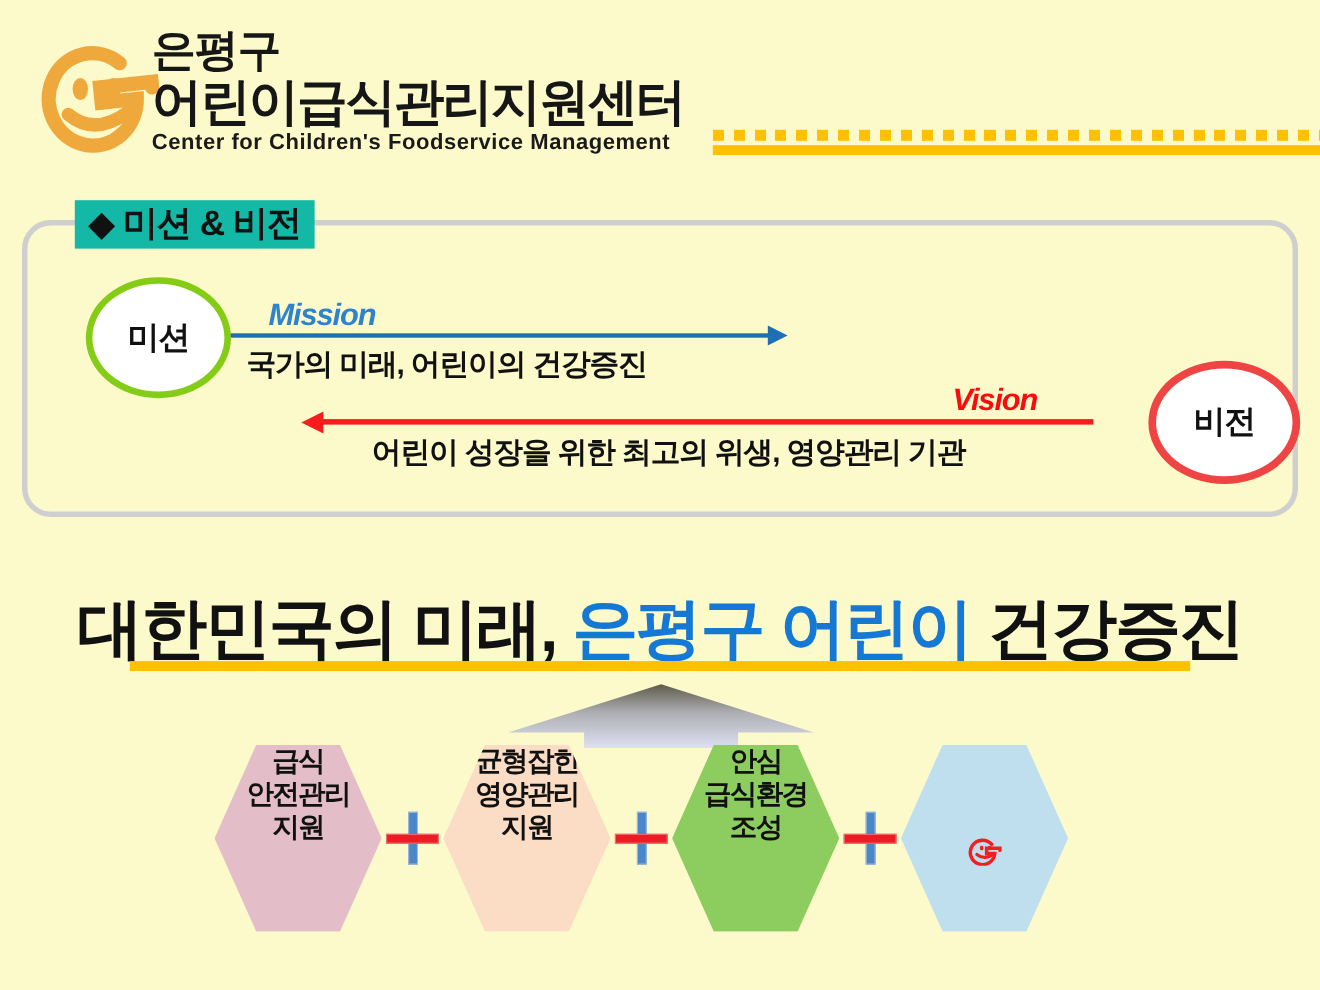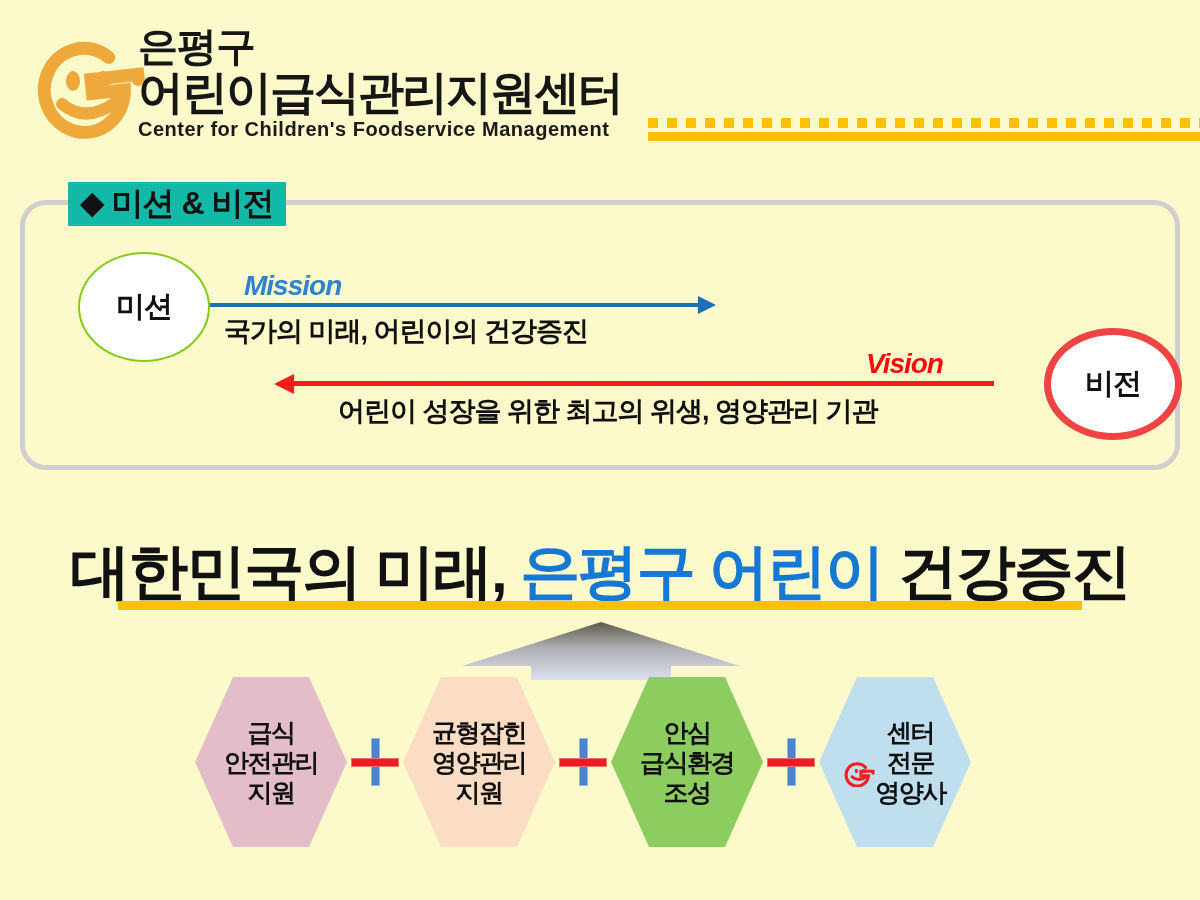--- a/index.html
+++ b/index.html
@@ -128,21 +128,21 @@
     color: #111;
     letter-spacing: -1px;
     box-sizing: border-box;
     z-index: 4;
   }
   .mission-circle {
     left: 78px;
     top: 252px;
     width: 132px;
     height: 110px;
-    border: 2px solid #84cc16;
+    border: 6px solid #84cc16;
   }
   .vision-circle {
     left: 1044px;
     top: 328px;
     width: 138px;
     height: 112px;
     border: 7px solid #ef4444;
   }
 
   
@@ -274,21 +274,20 @@
     display: flex;
     align-items: center;
     justify-content: flex-start;
   }
   .hex {
     position: relative;
     width: 152px;
     height: 170px;
     clip-path: polygon(25% 0%, 75% 0%, 100% 50%, 75% 100%, 25% 100%, 0% 50%);
     display: flex;
-    align-items: center;
     justify-content: center;
     flex: 0 0 auto;
   }
   .hex-label {
     font-size: 25px;
     font-weight: 900;
     color: #111;
     letter-spacing: -1.5px;
     line-height: 1.2;
     text-align: center;
@@ -431,21 +430,18 @@
       <div class="hex-label hex-inline">
         <span class="mini-logo">
           <svg width="32" height="26" viewBox="0 0 34 28">
             <path d="M31 13 L31 11 L18 11 L18 16 L26 16
                      A12 12 0 1 1 23 7" fill="none" stroke="#F02020" stroke-width="3.4" stroke-linecap="round"></path>
             <rect x="11.5" y="8.5" width="3.2" height="4.4" rx="1.3" fill="#F02020"></rect>
             <rect x="19.5" y="8.5" width="3.2" height="4.4" rx="1.3" fill="#F02020"></rect>
             <path d="M8.5 17 Q16 23 24.5 16.5" fill="none" stroke="#F02020" stroke-width="3.2" stroke-linecap="round"></path>
           </svg>
         </span>
-        <span>센터
-전문
-영양사</span>
       </div>
     </div>
 
   </div>
 
 </div>
 
 </body></html>

